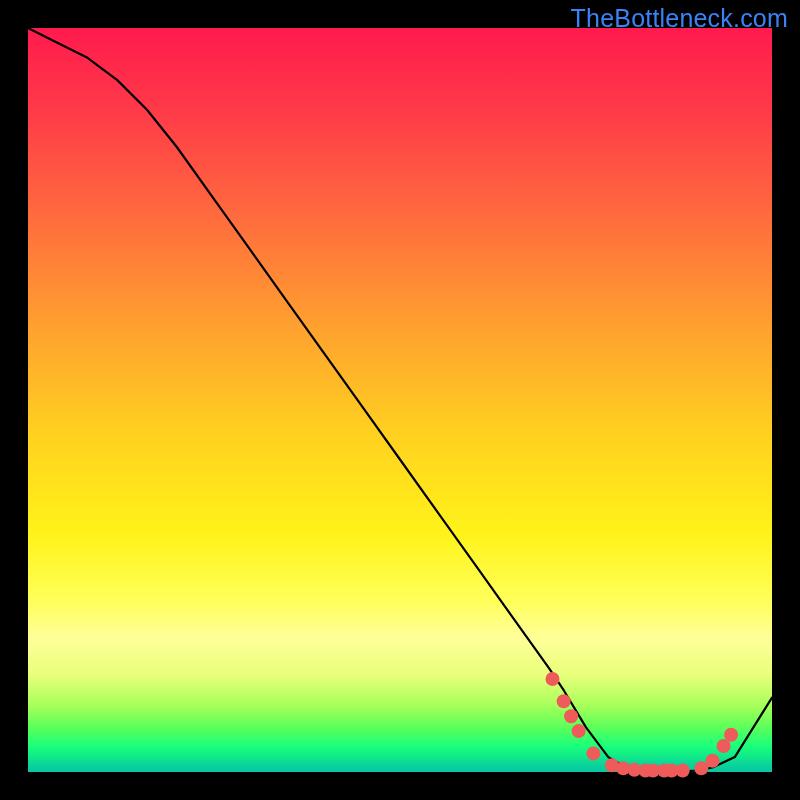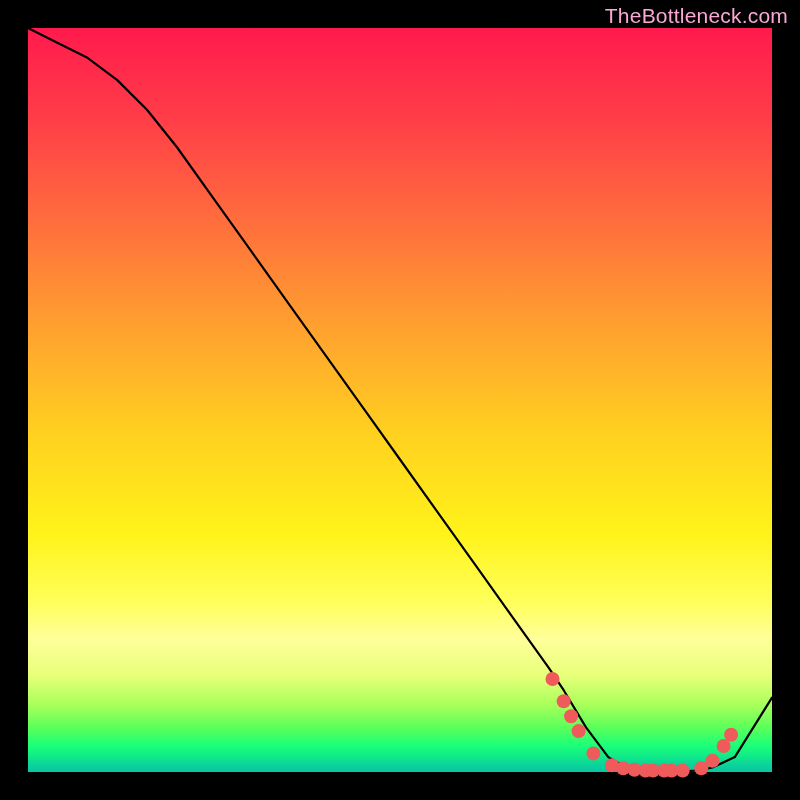--- a/index.html
+++ b/index.html
@@ -40,22 +40,22 @@
       #1aff7a 96.5%,
       #10e88a 98%,
       #0ad49a 99%,
       #07c6a4 100%
     );
   }
   .watermark {
     position: absolute;
     top: 4px;
     right: 12px;
-    color: #f9a8d4;
-    font-size: 21px;
+    color: #3b82f6;
+    font-size: 25px;
     letter-spacing: 0.2px;
     font-weight: 400;
   }
   svg.curve {
     position: absolute;
     top: 0;
     left: 0;
     width: 744px;
     height: 744px;
     overflow: visible;

